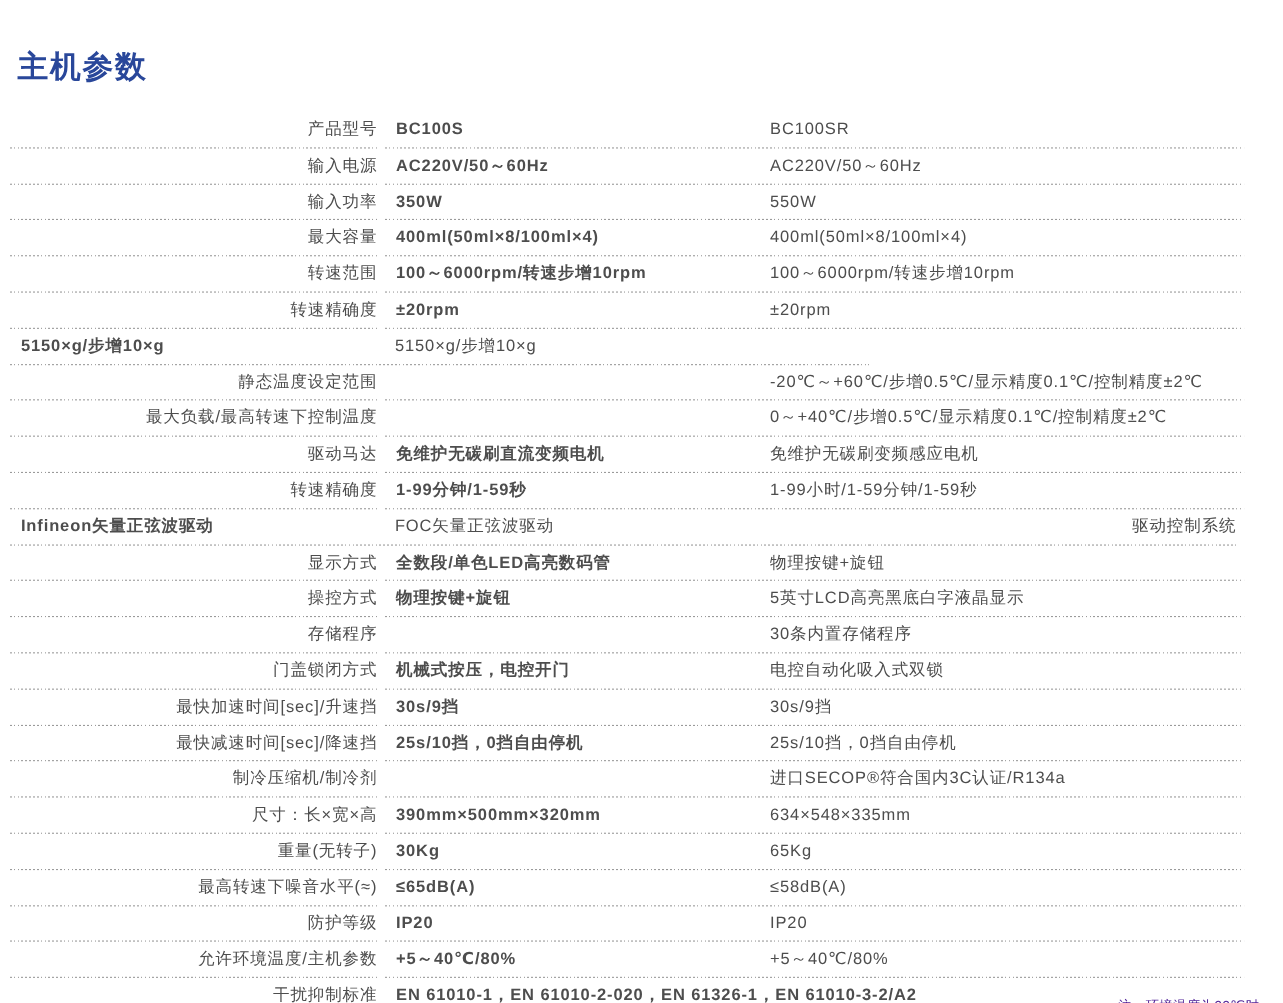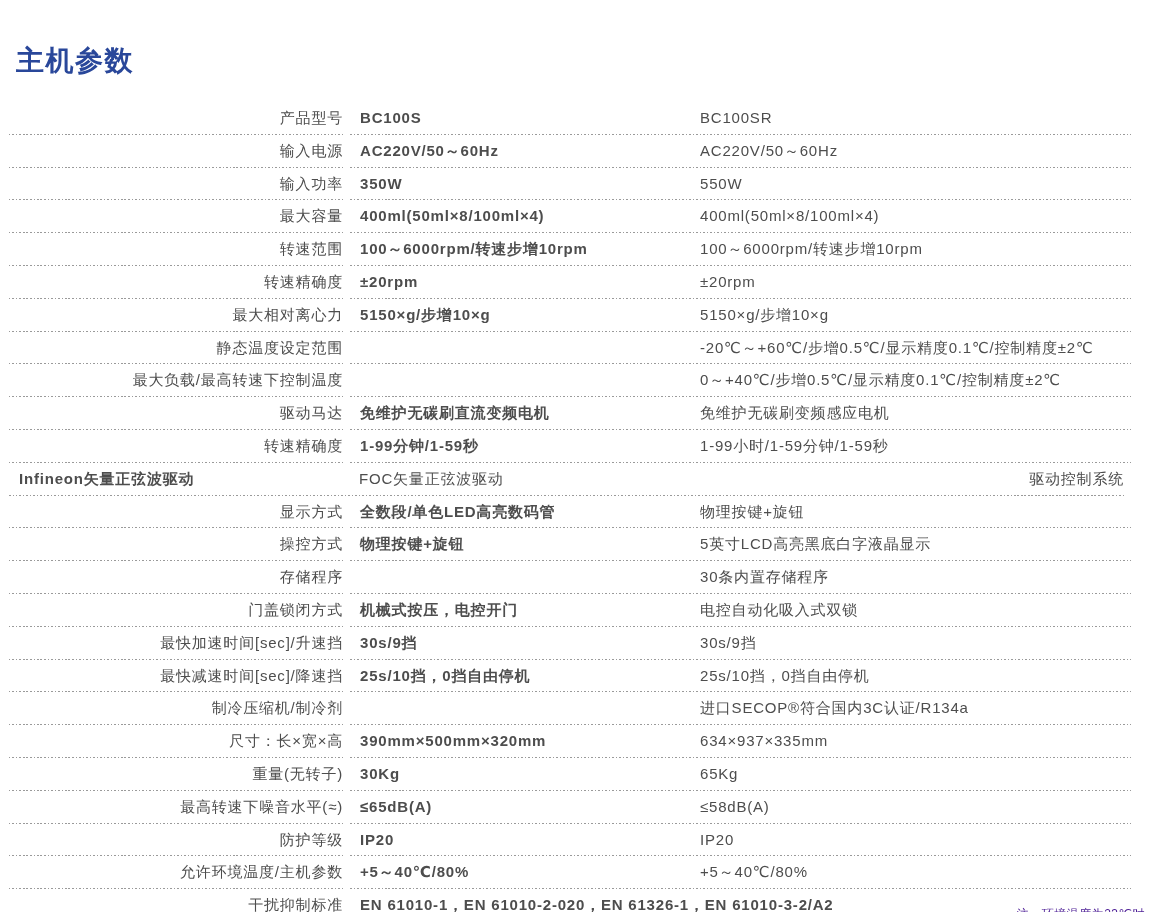--- a/index.html
+++ b/index.html
@@ -122,21 +122,20 @@
 
   <div class="row">
     <div class="cell label">转速精确度</div>
     <div class="cell values">
       <span class="v v1">±20rpm</span>
       <span class="v v2">±20rpm</span>
     </div>
   </div>
 
   <div class="row">
-    <div class="cell label">最大相对离心力</div>
     <div class="cell values">
       <span class="v v1">5150×g/步增10×g</span>
       <span class="v v2">5150×g/步增10×g</span>
     </div>
   </div>
 
   <div class="row">
     <div class="cell label">静态温度设定范围</div>
     <div class="cell values">
       <span class="v v1"></span>
@@ -229,21 +228,21 @@
     <div class="cell values">
       <span class="v v1"></span>
       <span class="v v2">进口SECOP®符合国内3C认证/R134a</span>
     </div>
   </div>
 
   <div class="row">
     <div class="cell label">尺寸：长×宽×高</div>
     <div class="cell values">
       <span class="v v1">390mm×500mm×320mm</span>
-      <span class="v v2">634×937×335mm</span>
+      <span class="v v2">634×548×335mm</span>
     </div>
   </div>
 
   <div class="row">
     <div class="cell label">重量(无转子)</div>
     <div class="cell values">
       <span class="v v1">30Kg</span>
       <span class="v v2">65Kg</span>
     </div>
   </div>

